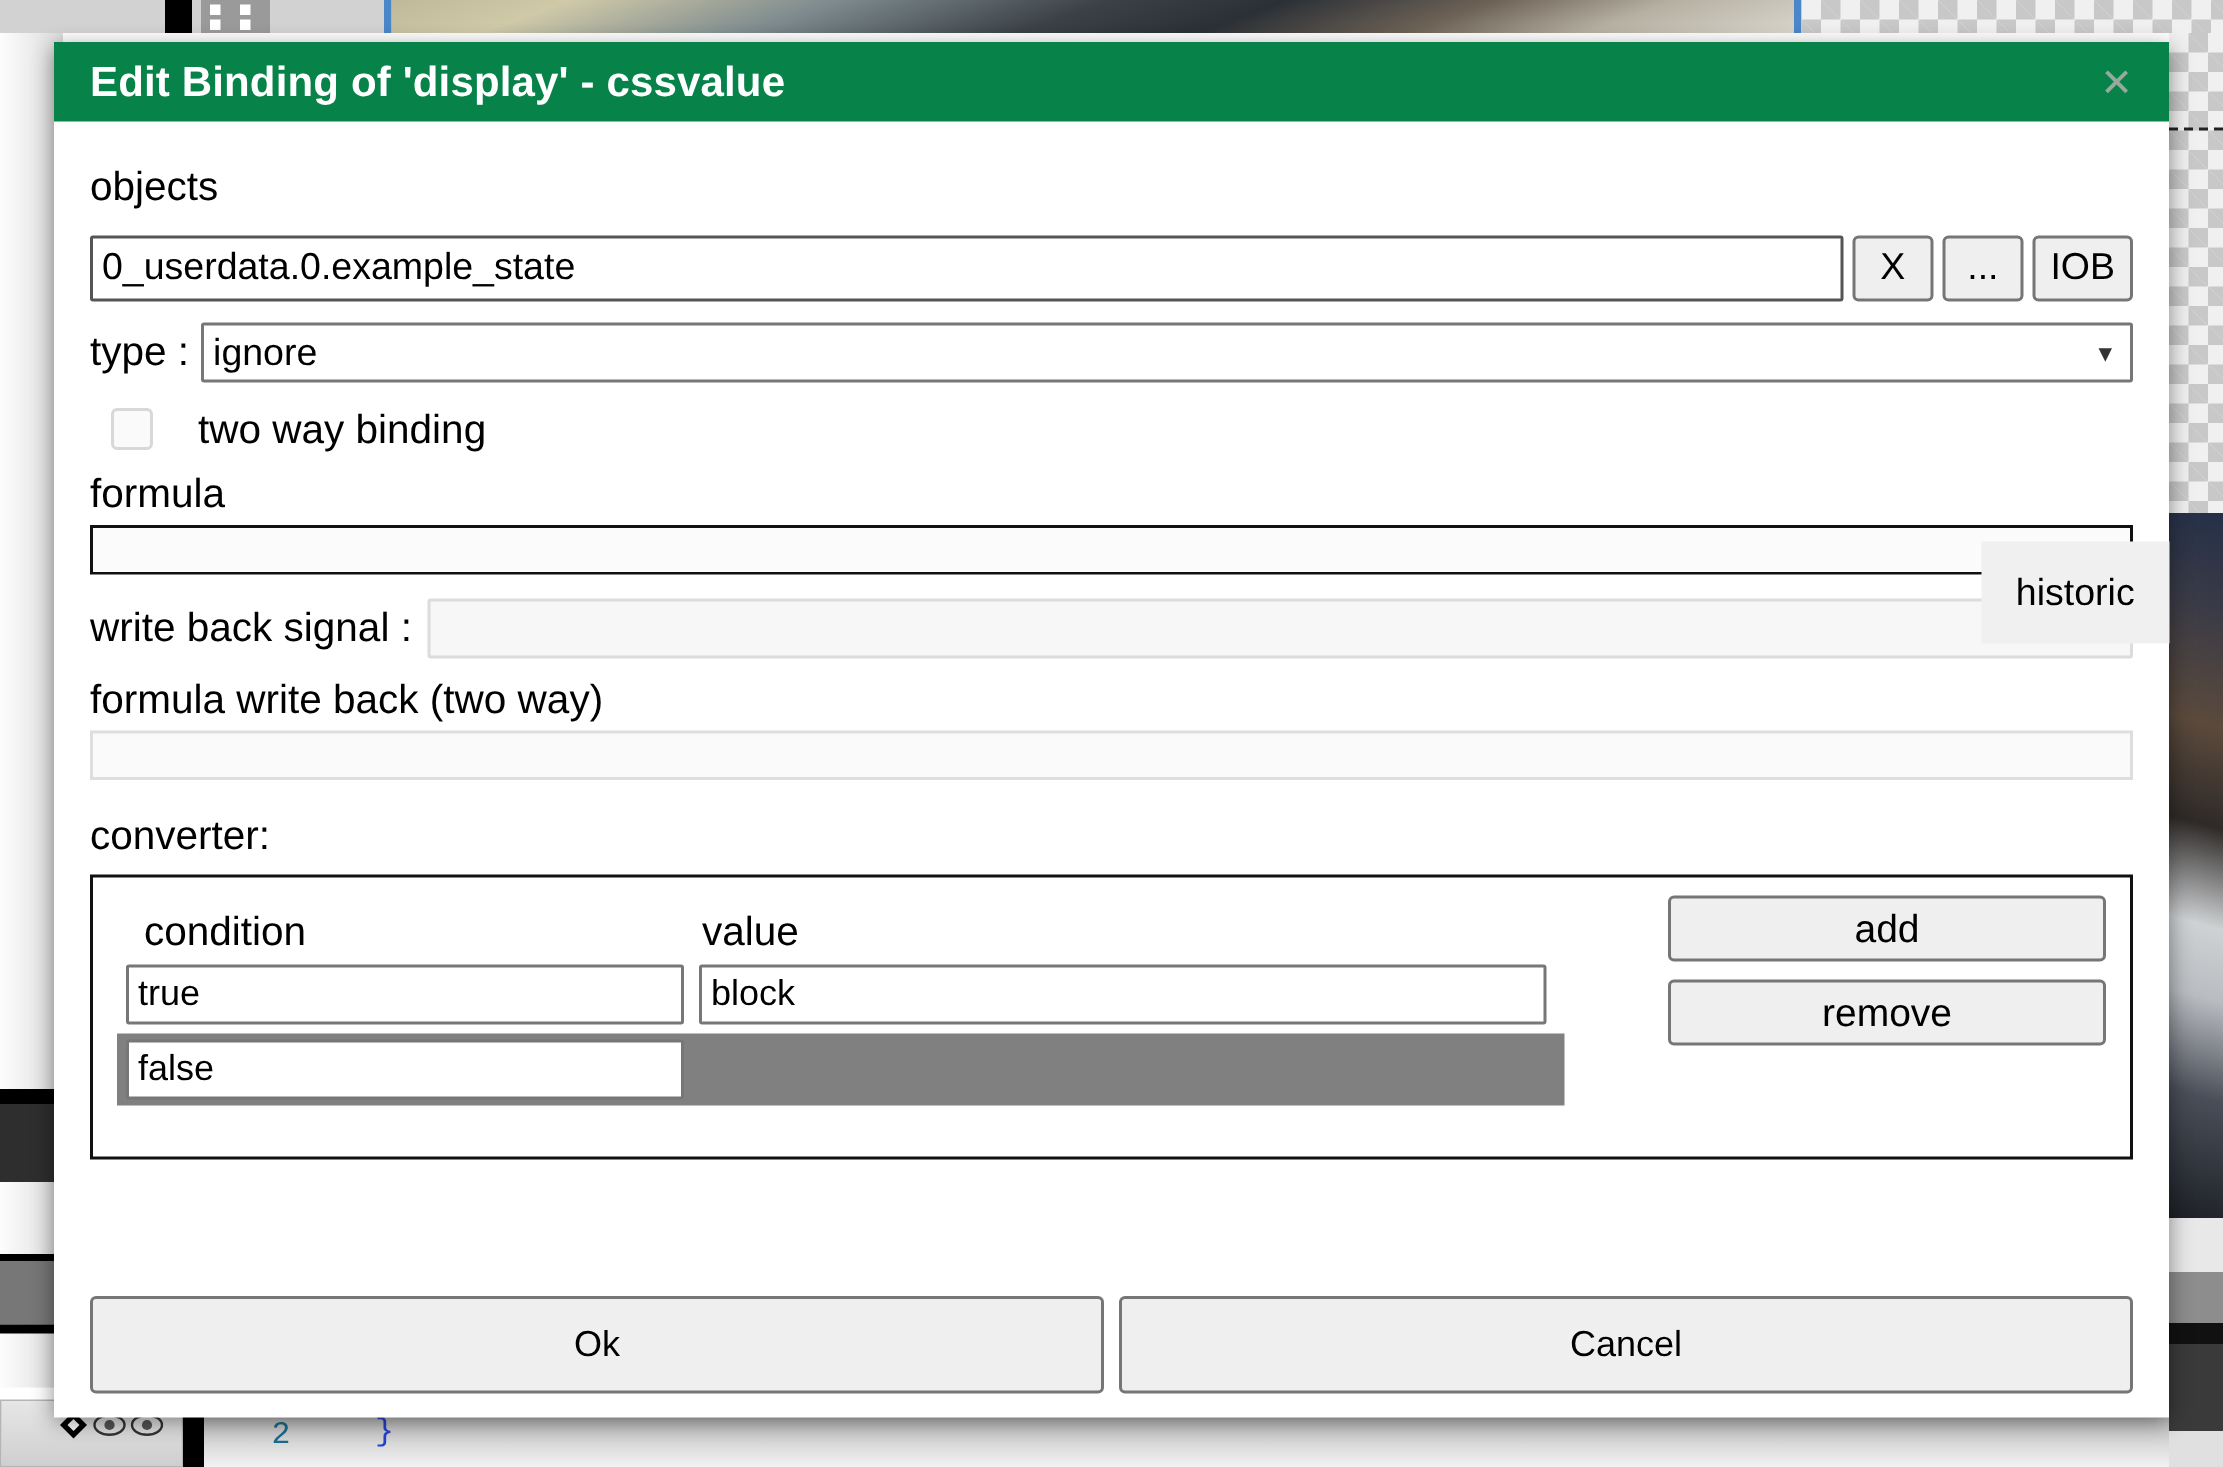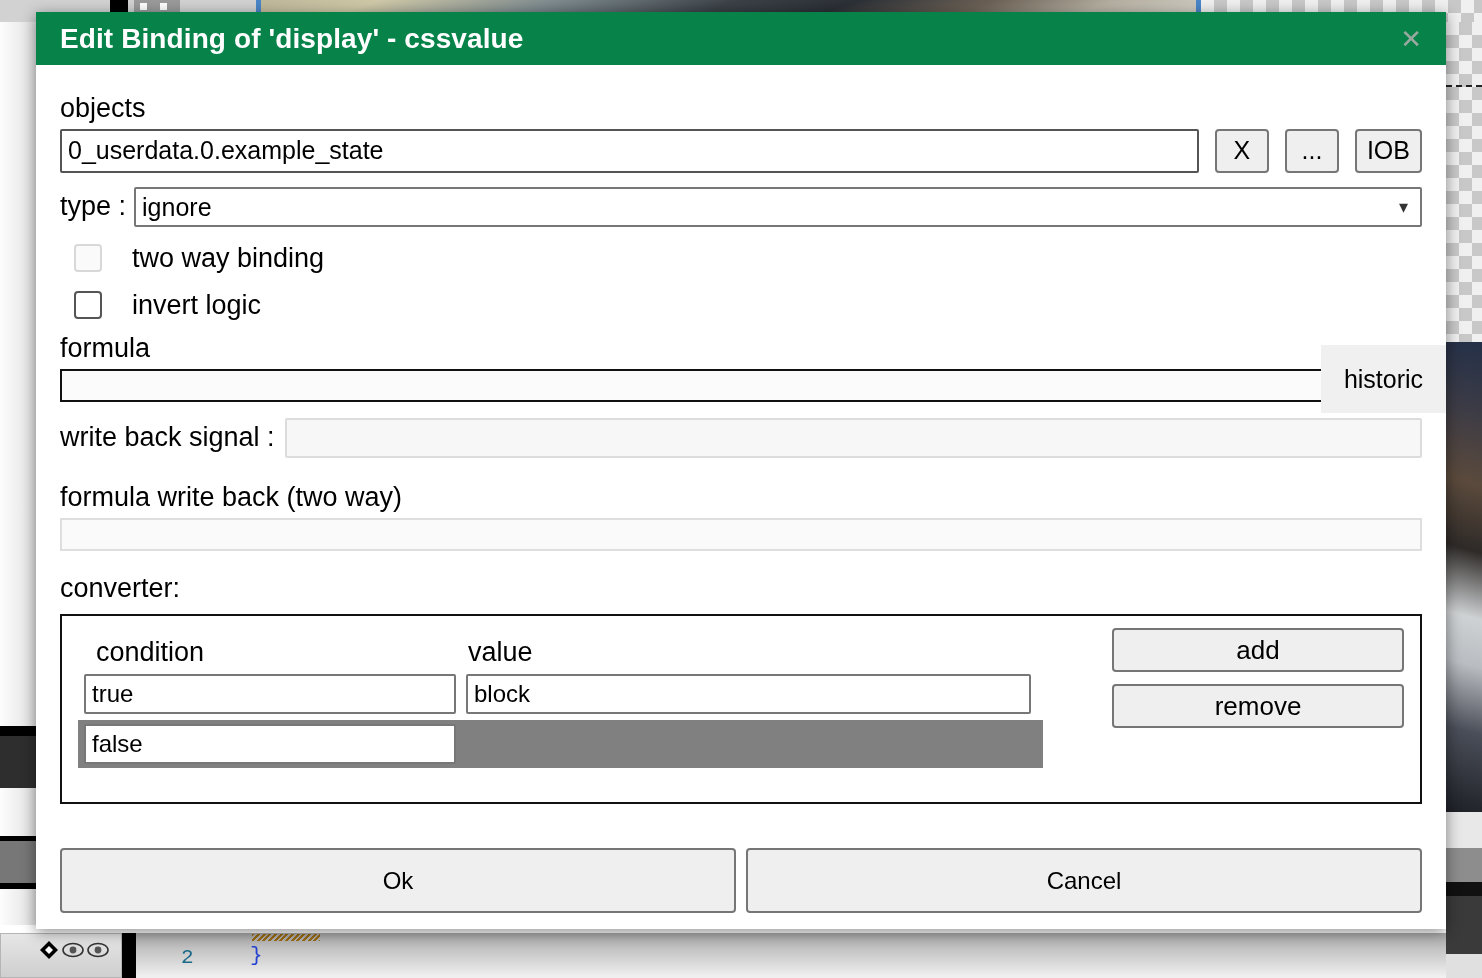--- a/index.html
+++ b/index.html
@@ -56,21 +56,21 @@
   .eye, .diamond { position: absolute; }
 
   .dashline {
     position: absolute;
     border-top: 2px dashed #222;
   }
 
   
   #dialog {
     position: absolute;
-    left: 36px; top: 12px;
+    left: 36px; top: 28px;
     width: 1410px; height: 917px;
     background: #ffffff;
     box-shadow: 0 3px 14px rgba(0,0,0,.45);
     display: flex; flex-direction: column;
   }
   #titlebar {
     height: 53px;
     background: #07834a;
     display: flex; align-items: center;
     padding: 0 18px 0 24px;
@@ -139,21 +139,21 @@
     height: 42px;
     white-space: nowrap;
   }
   .btn-flat {
     background: #f0f0f0;
     border: none;
     border-radius: 0;
   }
 
   
-  #objects-row { margin-top: 4px; gap: 16px; border-radius: 13px; }
+  #objects-row { margin-top: 16px; gap: 6px; border-radius: 13px; }
   #objects-input { flex: 1 1 auto; height: 44px; border-color: #555; font-size: 25px; }
   #objects-row .btn { height: 44px; min-width: 54px; }
 
   
   #type-row { margin-top: 14px; gap: 8px; justify-content: flex-end; }
   #type-select {
     flex: 1 1 auto;
     height: 40px;
     font-family: "Liberation Sans", sans-serif;
     font-size: 25px;
@@ -214,21 +214,21 @@
     outline: none;
   }
   .ta.disabled {
     border: 2px solid #dedede;
     background: #fafafa;
   }
 
   #wbs-row { margin-top: 16px; gap: 10px; }
   #wbs-input { flex: 1 1 auto; height: 40px; }
 
-  #fwb-label { margin-top: 24px; }
+  #fwb-label { margin-top: 12px; }
 
   #converter-label { margin-top: 22px; }
 
   #converter-box {
     margin-top: 10px;
     border: 2px solid #111;
     padding: 12px 16px 14px 16px;
     position: relative;
     height: 190px;
   }
@@ -349,24 +349,20 @@
       <div id="type-wrap">
         <select id="type-select"><option value="ignore">ignore</option><option value="string">string</option><option value="number">number</option><option value="boolean">boolean</option><option value="json">json</option><option value="color">color</option></select>
         <span id="type-chevron">▾</span>
       </div>
     </div>
 
     <div class="row cbrow">
       <div class="cbox disabled"></div>
       <div class="cblabel">two way binding</div>
     </div>
-    <div class="row cbrow">
-      <div class="cbox"></div>
-      <div class="cblabel">invert logic</div>
-    </div>
 
     <button class="btn btn-flat" id="historic-btn">historic</button>
 
     <div class="lbl" id="formula-label">formula</div>
     <textarea class="ta" placeholder="" style=""></textarea>
 
     <div class="row" id="wbs-row">
       <div class="lbl">write back signal :</div>
       <input class="tinput disabled" id="wbs-input" type="text" disabled="" placeholder="" style="">
     </div>

